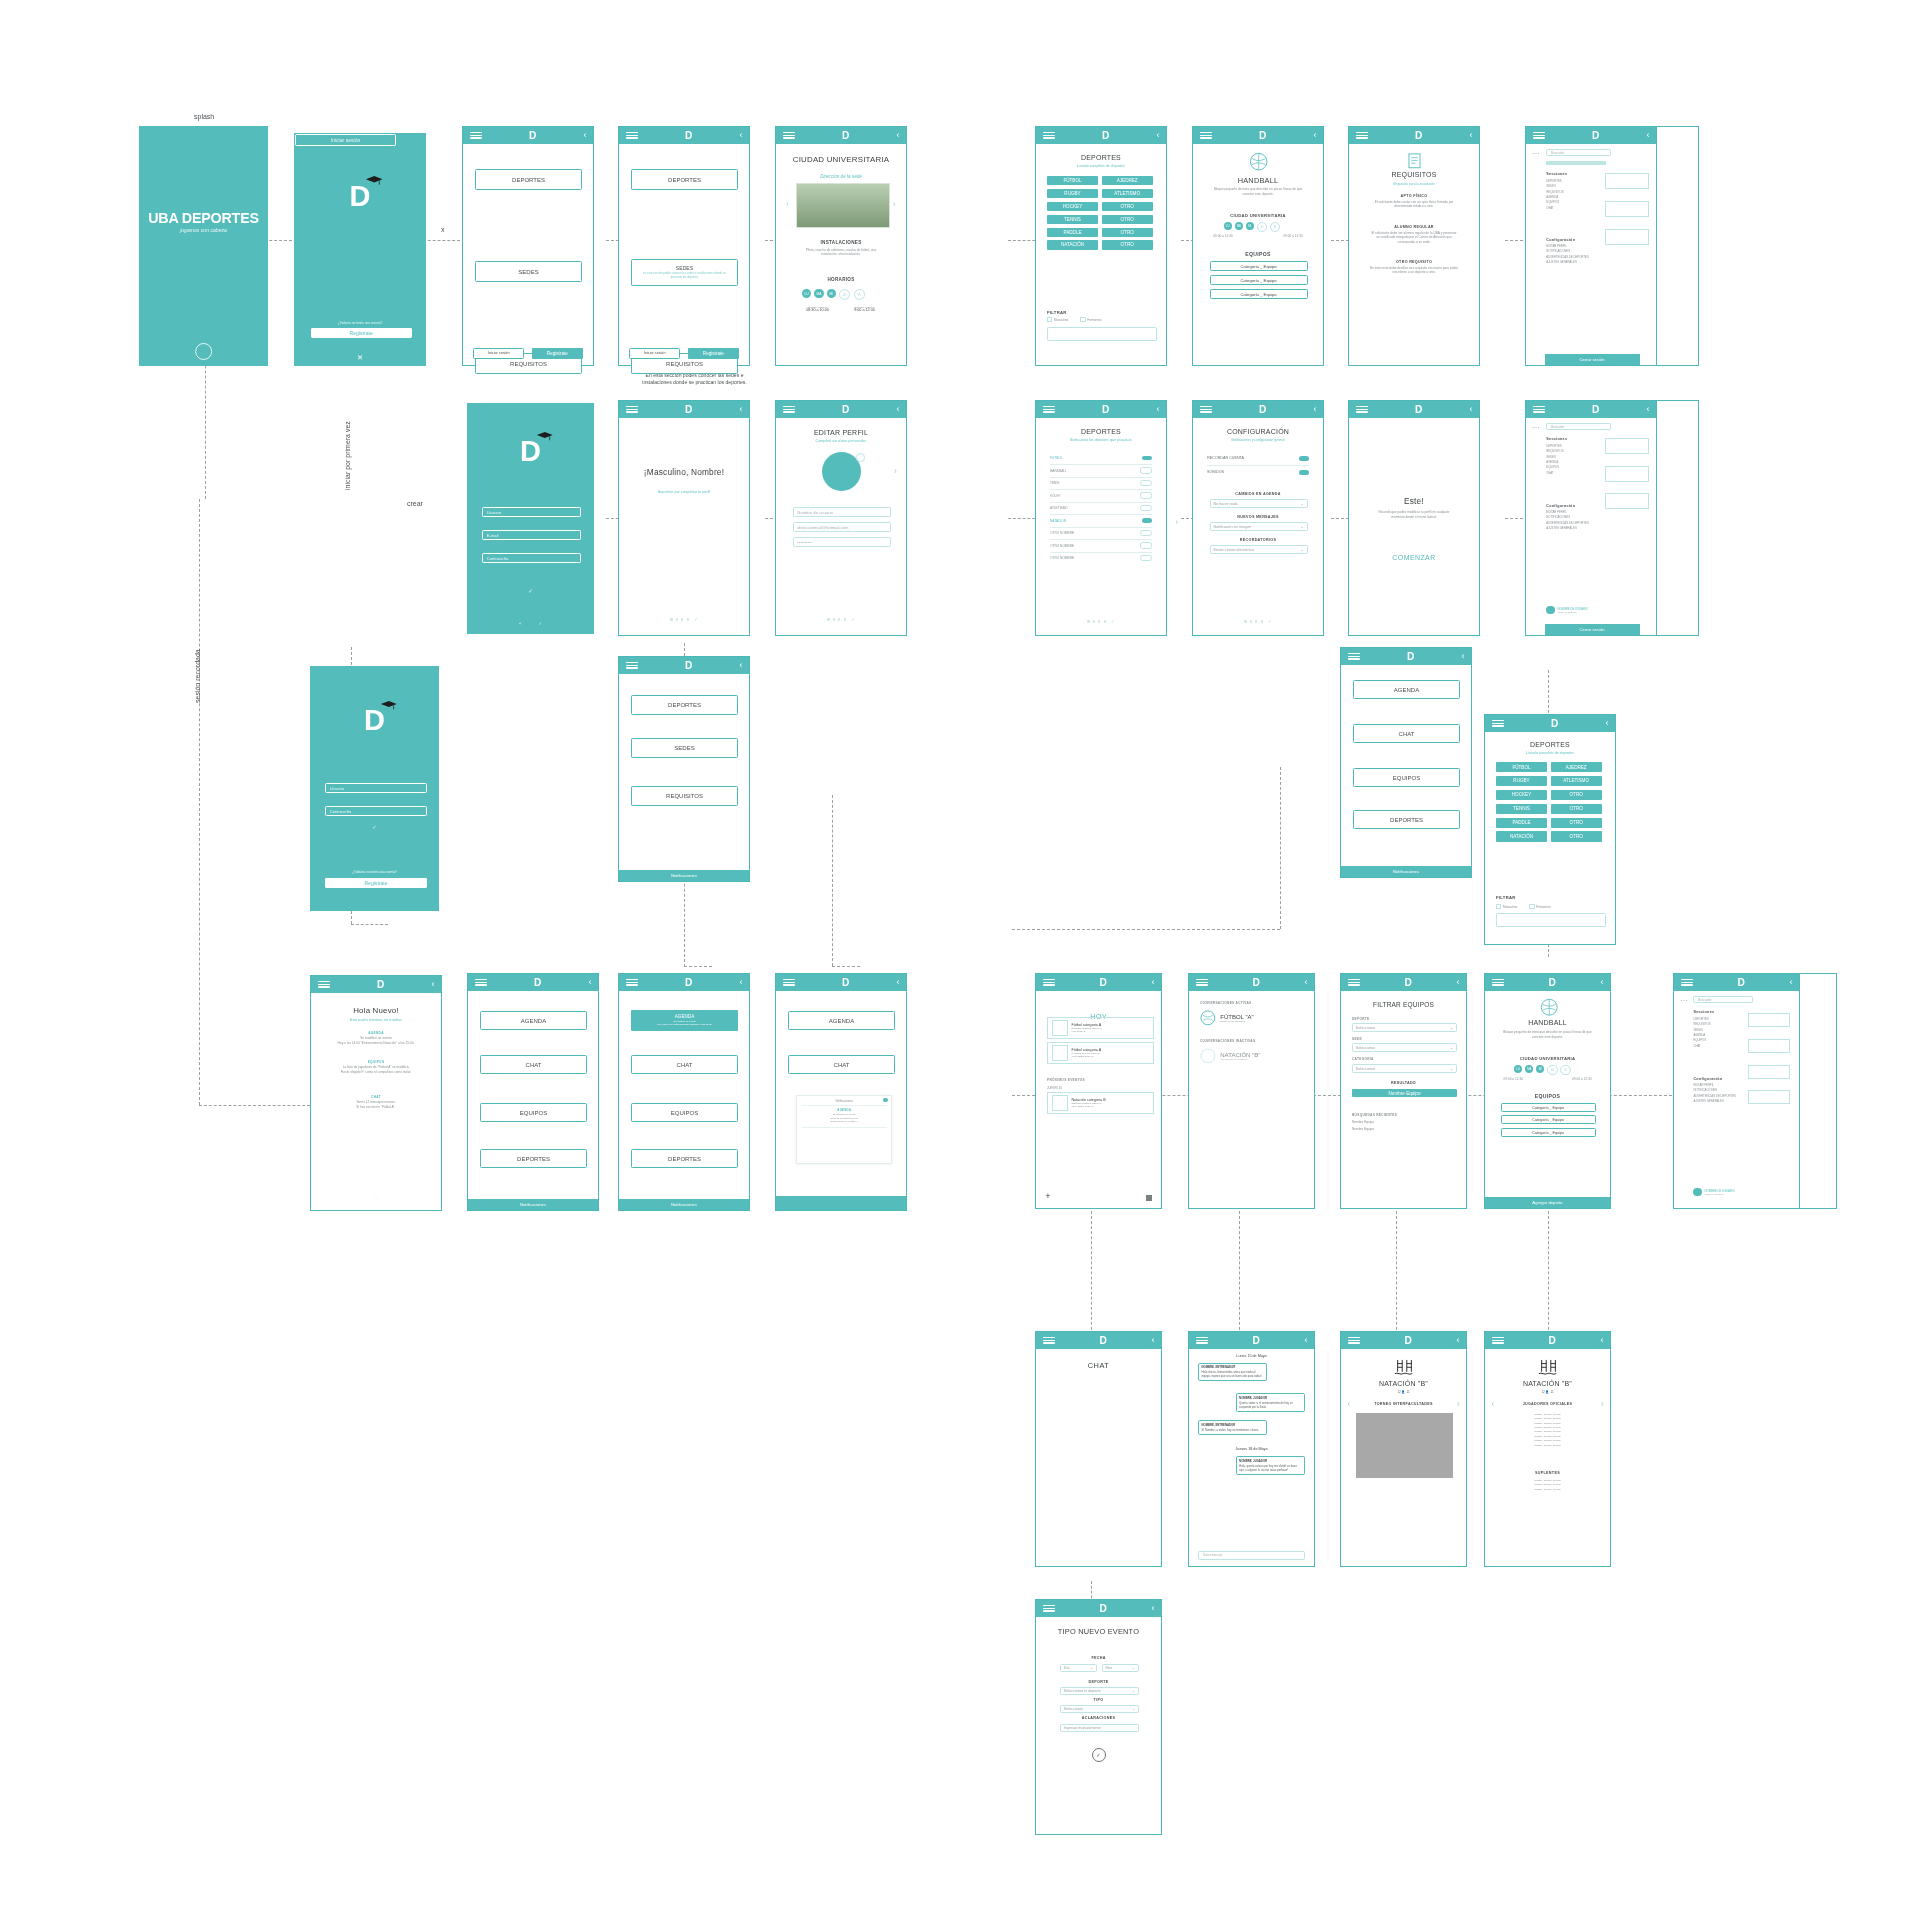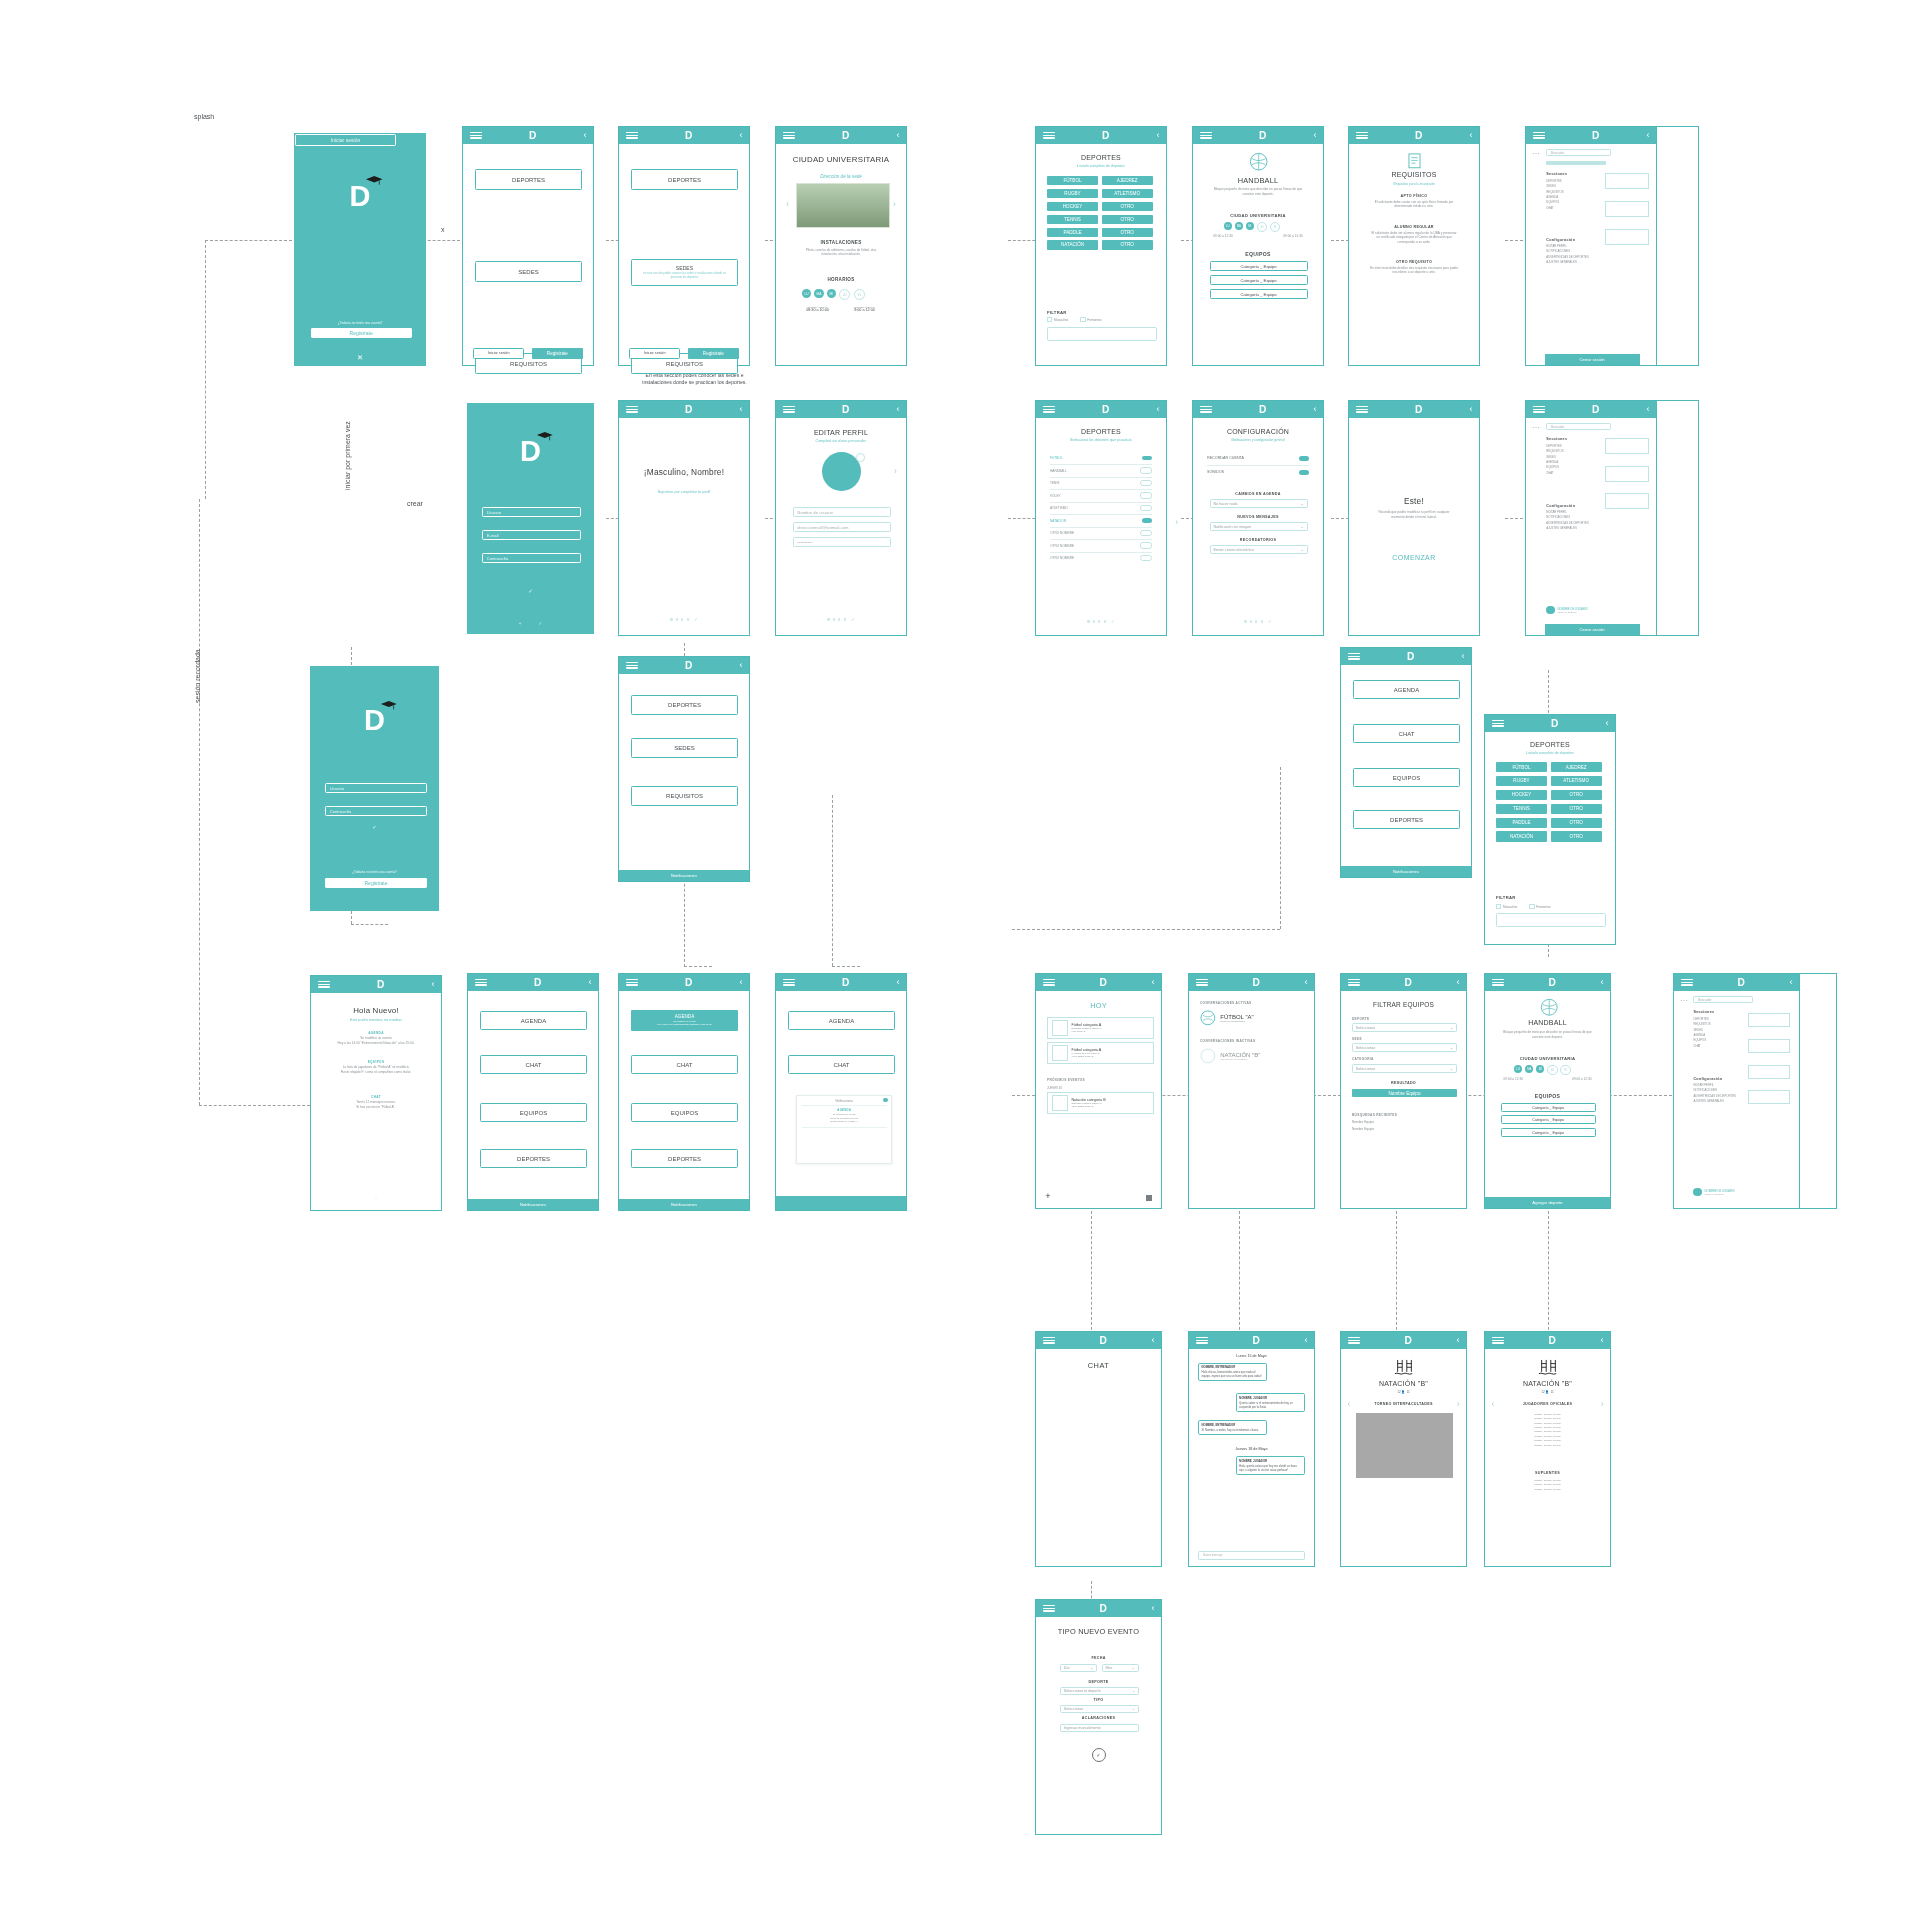--- a/index.html
+++ b/index.html
@@ -77,20 +77,31 @@
 
   <div class="caption" style="left:194px;top:113px;">splash</div>
   <div class="caption" style="left:441px;top:226px;">x</div>
   <div class="caption" style="left:360px;top:349px;">x</div>
   <div class="caption" style="left:407px;top:500px;">crear</div>
   <div class="caption" style="left:344px;top:490px;transform:rotate(-90deg);transform-origin:left top;"><span>iniciar por primera vez</span></div>
   <div class="caption" style="left:194px;top:703px;transform:rotate(-90deg);transform-origin:left top;"><span>sesión recordada</span></div>
   <div class="caption" style="left:1186px;top:1088px;font-size:6px;font-weight:bold;letter-spacing:0.2px;background:#fff;padding:0 2.8px;"><span>CIUDAD UNIVERSITARIA</span></div>
   <div class="caption" style="left:639px;top:372px;width:111px;font-size:5.1px;line-height:1.35;text-align:center;"><span>En esta sección podés conocer las sedes e instalaciones donde se practican los deportes.</span></div>
 
+  <div class="screen teal" style="left:139px;top:126px;width:129px;height:240px;">
+    <div style="position:absolute;left:0;right:0;top:83px;text-align:center;">
+      <div class="logo-big" style="font-size:14.3px;letter-spacing:-0.2px;">UBA DEPORTES</div>
+      <div style="color:#eafafa;font-size:5.1px;font-style:italic;margin-top:0.9px;">jugamos con cabeza</div>
+    </div>
+    <svg viewBox="0 0 40 26" width="15.7" height="10.2" style="position:absolute;left:240px;top:180px;">
+        <path d="M20 2 L38 9 L20 16 L2 9 Z" fill="#1d1d1b"></path>
+        <path d="M30 12 v8" stroke="#1d1d1b" stroke-width="1.6"></path>
+      </svg>
+    <div style="position:absolute;left:50%;bottom:4.6px;transform:translateX(-50%);width:15.7px;height:15.7px;border:0.7px solid #e9f7f7;border-radius:50%;"></div>
+  </div>
 
   <div class="screen teal" style="left:294px;top:133px;width:132px;height:233px;">
     <div style="position:absolute;left:0;right:0;top:46px;text-align:center;">
       <span class="logo-big" style="font-size:29px;">D</span>
       <svg viewBox="0 0 40 26" width="18.5" height="12" style="position:absolute;left:70px;top:-4.6px;">
           <path d="M20 2 L38 9 L20 16 L2 9 Z" fill="#1d1d1b"></path>
           <path d="M31 12 v9" stroke="#1d1d1b" stroke-width="1.6"></path>
         </svg>
     </div>
     <div class="field light" style="left:15.7px;top:118px;width:101px;height:12px;justify-content:center;padding-left:0;font-size:5.1px;">
@@ -815,21 +826,21 @@
   <div class="screen" style="left:1035px;top:973px;width:127px;height:236px;">
     <div class="topbar">
         <div class="ham">
           <i></i>
           <i></i>
           <i></i>
         </div>
         <div class="logo">D</div>
         <div class="back">‹</div>
       </div>
-    <div class="ttl" style="position:absolute;left:0;right:0;top:27px;font-size:7.4px;color:#55bcbc;">HOY</div>
+    <div class="ttl" style="position:absolute;left:0;right:0;top:38px;font-size:7.4px;color:#55bcbc;">HOY</div>
     <div style="position:absolute;left:11px;top:43px;width:105px;height:20.3px;border:0.6px solid #bfe4e4;display:flex;align-items:center;">
       <span style="width:14px;height:14px;margin:0 3.7px;border:0.6px solid #bfe4e4;display:block;"></span>
       <span>
         <span style="display:block;font-size:3.7px;color:#3f4447;">Fútbol categoria A</span>
         <span style="display:block;font-size:2.3px;color:#8a9295;white-space:pre-line;line-height:1.45;">ENTRENAMIENTO NORMAL
 9:30 CIUDAD</span>
       </span>
     </div>
     <div style="position:absolute;left:11px;top:68px;width:105px;height:20.3px;border:0.6px solid #bfe4e4;display:flex;align-items:center;">
       <span style="width:14px;height:14px;margin:0 3.7px;border:0.6px solid #bfe4e4;display:block;"></span>

